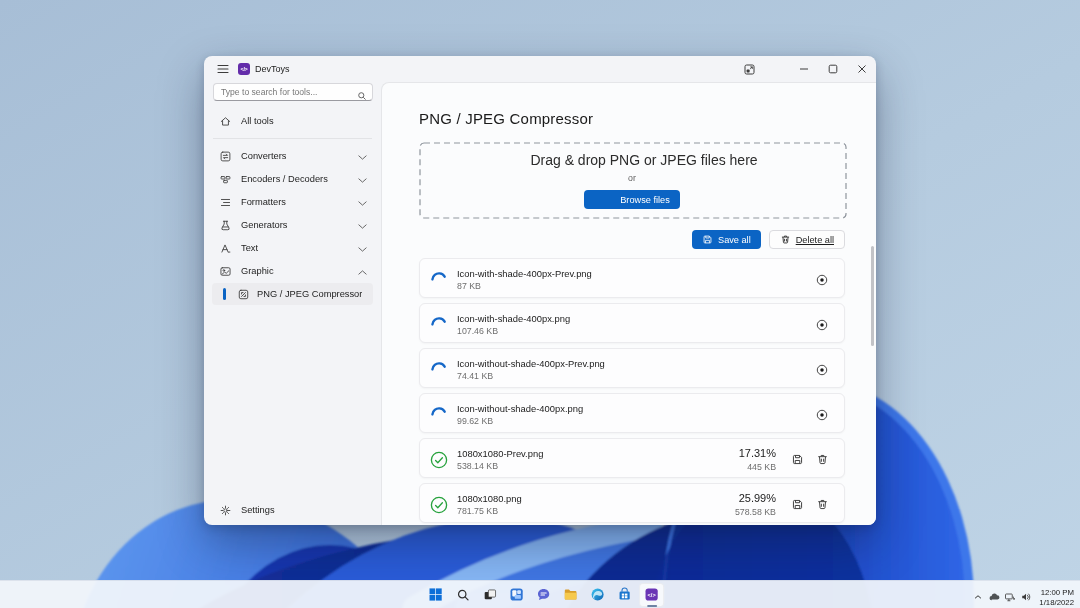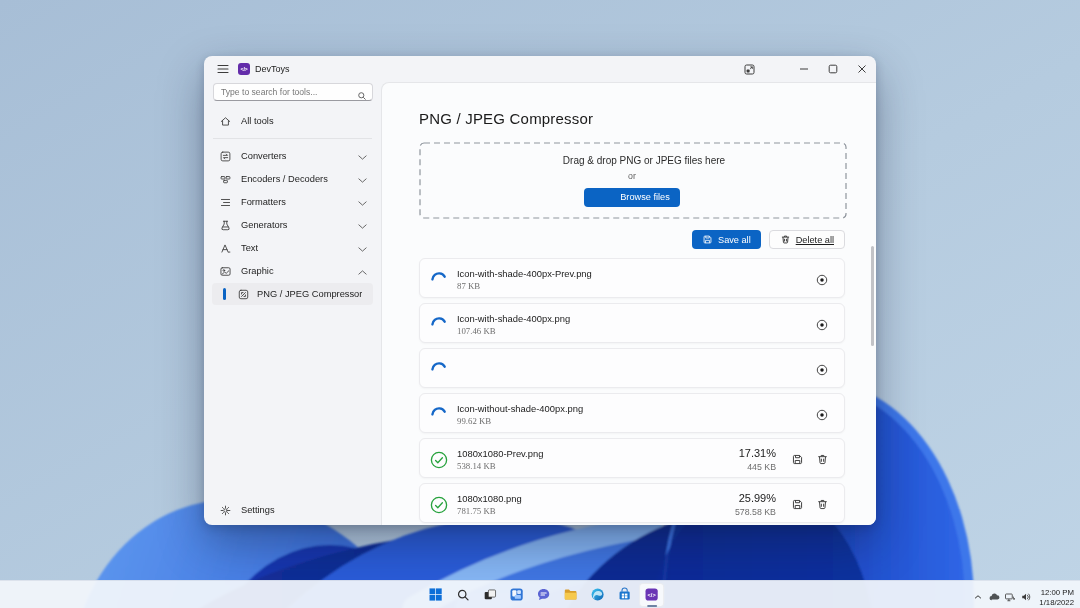--- a/index.html
+++ b/index.html
@@ -50,37 +50,37 @@
   .nav-item.selected-tool .nav-icon { margin-left:25px; margin-right:8px; width:12px; height:12px;}
   .nav-item.settings { position:absolute; bottom:3px; left:0; right:0; }
 
   
   .content { flex:1; background:#fbfcfd; border-left:1px solid #e5e6e9; border-top:1px solid #e5e6e9;
     border-top-left-radius:8px; position:relative; padding:0 31px 0 37px; overflow:hidden; }
   .page-title { margin-top:27px; font-size:15px; font-weight:500; color:#1a1a1a; letter-spacing:.2px; }
   .dropzone { margin-top:15px; height:77px; position:relative; display:flex; flex-direction:column;
     align-items:center; justify-content:center; }
   .dz-border { position:absolute; inset:0; }
-  .dz-line1 { font-size:10px; color:#2c2c2c;margin-left:24px; }
+  .dz-line1 { font-size:14px; color:#2c2c2c;margin-left:24px; }
   .dz-or { font-size:8.8px; color:#616161; margin-top:5px; }
   .btn { height:19px; display:inline-flex; align-items:center; gap:5px; font-size:9.2px;
     border-radius:4px; padding:0 10px; border:0; font-family:"Liberation Sans", sans-serif; cursor:default;}
   .btn.primary { background:var(--accent); color:#fff; }
   .btn.secondary { background:#fdfdfd; border:1px solid #dbdbdf; color:#1c1c1c;text-decoration:underline; }
   .dz-browse { margin-top:7px;padding-left:36px; }
   .actions { display:flex; justify-content:flex-end; gap:8px; margin-top:11px; }
   .btn .bicon { width:11px; height:11px; display:grid; place-items:center; }
 
   .files { margin-top:9px; display:flex; flex-direction:column; gap:5px; }
   .card { height:40px; flex:0 0 40px; background:#fdfdfe; border:1px solid #ebebee; border-radius:6px;
     display:flex; align-items:center; padding:3px 13px 0 10px; box-shadow:0 1px 2px rgba(0,0,0,.035); }
   .status-icn { width:18px; height:18px; margin-right:9px; flex:0 0 auto; display:grid; place-items:center;}
   .fmeta { display:flex; flex-direction:column; gap:2.5px; }
   .fname { font-size:9.4px; color:#212121; }
-  .fsize { font-size:8.8px; color:#6e6e6e;font-family:Liberation Serif, serif; }
+  .fsize { font-size:8.8px; color:#6e6e6e; }
   .fspacer { flex:1; }
   .pct-block { text-align:right; margin-right:12px; display:flex; flex-direction:column; gap:2.5px;}
   .pct { font-size:11px; color:#212121; }
   .nsize { font-size:8.8px; color:#6e6e6e; }
   .icon-btn { width:18px; height:20px; color:#3e3e3e; display:grid; place-items:center; border-radius:3px; }
   .icon-btn + .icon-btn { margin-left:7px; }
   .scroll-thumb { position:absolute; right:2px; top:163px; width:3px; height:100px;
     background:#c2c3c7; border-radius:2px; }
 
   
@@ -365,20 +365,24 @@
                   <circle cx="8" cy="8" r="2" fill="#1b1b1b"></circle>
                 </svg>
     </span>
   </div>
             <div class="card">
     <span class="status-icn">
                 <svg width="18" height="18" viewBox="0 0 18 18">
                   <circle cx="9" cy="9" r="6.6" fill="none" stroke="#1668c8" stroke-width="2.4" stroke-linecap="round" stroke-dasharray="16.5 25" transform="rotate(185 9 9)"></circle>
                 </svg>
               </span>
+    <span class="fmeta">
+      <span class="fname">Icon-without-shade-400px-Prev.png</span>
+      <span class="fsize">74.41 KB</span>
+    </span>
     <span class="fspacer"></span>
 
     <span class="icon-btn stop">
       <svg width="14" height="14" viewBox="0 0 16 16">
                   <circle cx="8" cy="8" r="5.4" fill="none" stroke="#3e3e3e" stroke-width="1.1"></circle>
                   <circle cx="8" cy="8" r="2" fill="#1b1b1b"></circle>
                 </svg>
     </span>
   </div>
             <div class="card">

